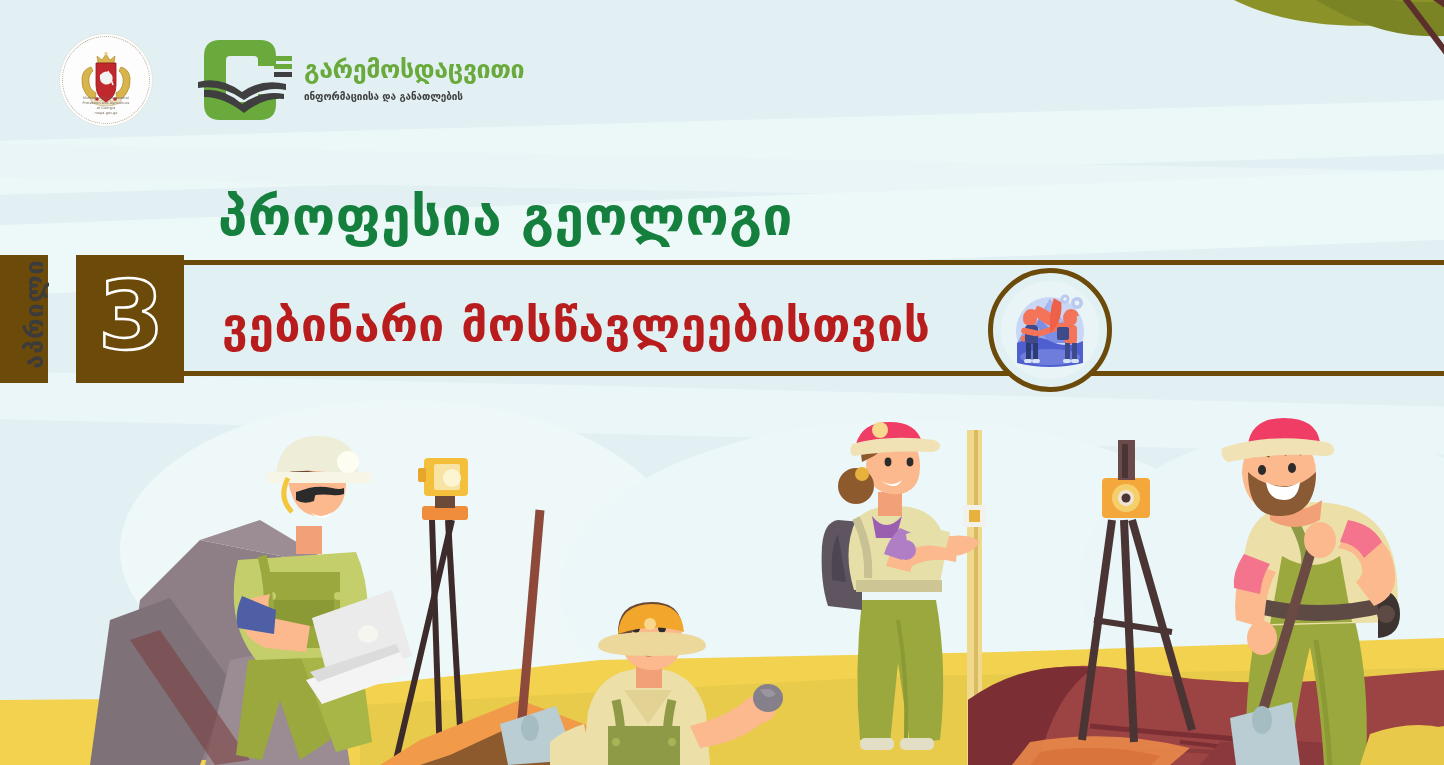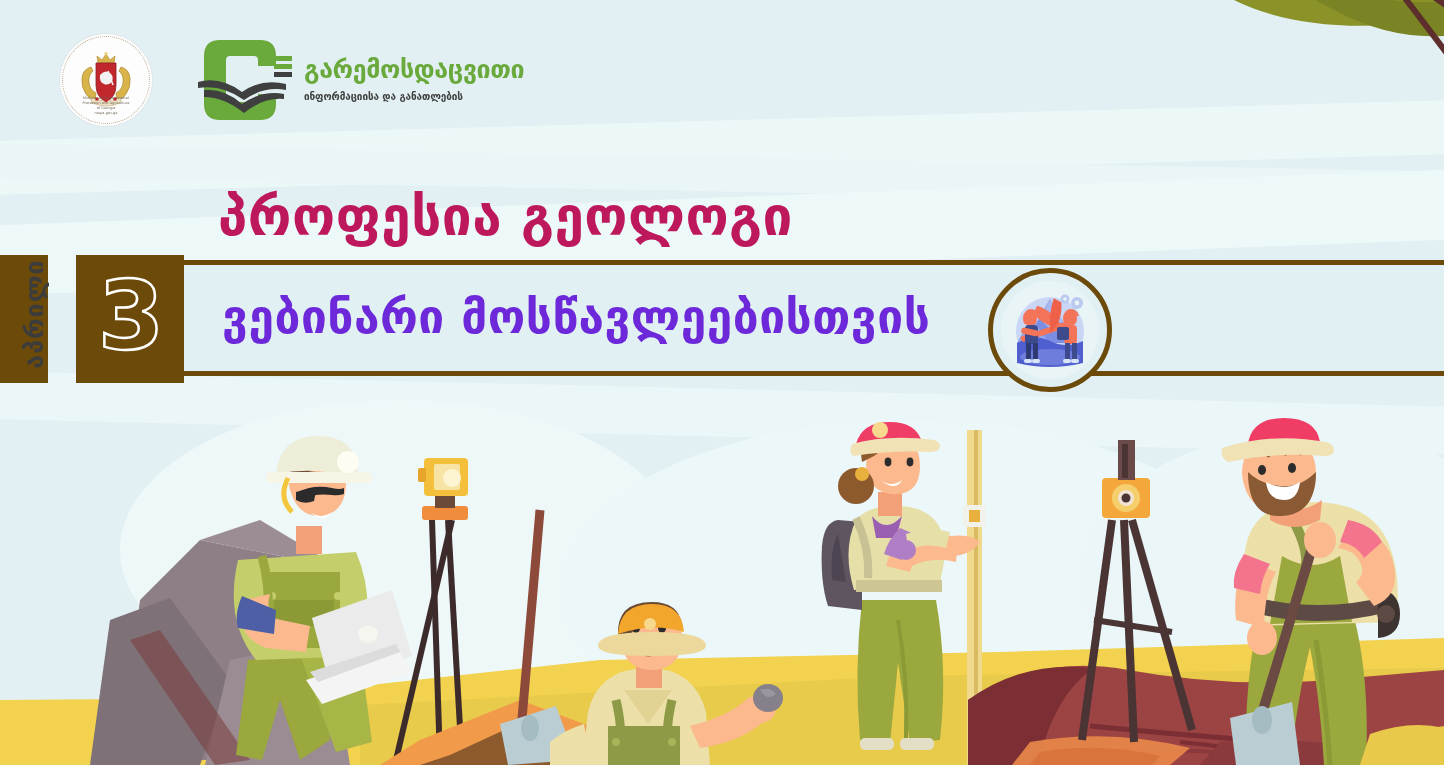--- a/index.html
+++ b/index.html
@@ -33,39 +33,39 @@
   .emblem .shield-wrap{position:relative;width:56px;height:56px;display:flex;align-items:center;justify-content:center;}
   .emblem .ctr-name{position:absolute;bottom:10px;left:0;right:0;text-align:center;font-size:3.4px;color:#6d6354;line-height:1.45;letter-spacing:.1px;}
   .gec{display:flex;align-items:center;gap:12px;}
   .gec .mark{width:96px;height:88px;position:relative;}
   .gec .txt{line-height:1;padding-top:2px;}
   .gec .t1{font-size:25px;font-weight:bold;color:#6aa93c;letter-spacing:-.4px;}
   .gec .t2{font-size:10px;font-weight:bold;color:#3f3f3f;margin-top:10px;letter-spacing:-.1px;}
   .gec .t3{font-size:21px;font-weight:bold;color:#6aa93c;margin-top:2px;letter-spacing:-.3px;}
 
   
-  .main-title{position:absolute;left:218px;top:186px;font-size:53px;font-weight:bold;color:#be185d;
+  .main-title{position:absolute;left:218px;top:186px;font-size:53px;font-weight:bold;color:#15803d;
               letter-spacing:.5px;white-space:nowrap;}
 
   .month-tab{position:absolute;left:0px;top:255px;width:48px;height:128px;background:#6b4a0a;}
   .month-txt{position:absolute;left:-4px;top:250px;width:140px;height:140px;
              display:flex;align-items:center;justify-content:center;
              transform:rotate(-90deg);font-size:25px;font-weight:bold;color:#3c3c3c;letter-spacing:1px;
              pointer-events:none;}
   .month-txt span{display:block;transform:translate(6px,-32px);}
 
   .daybox{position:absolute;left:76px;top:255px;width:108px;height:128px;background:#6b4a0a;
           display:flex;align-items:center;justify-content:center;z-index:3;}
   .daynum{font-size:95px;font-weight:bold;color:#6b4a0a;line-height:1;
           -webkit-text-stroke:2.5px #ffffff;text-stroke:2.5px #ffffff;letter-spacing:-2px;
           transform:translateY(-3px);}
 
   .subbar{position:absolute;left:168px;top:260px;width:1276px;height:116px;
           background:#e0f0f3;border:5px solid #6b4a0a;border-right:none;box-sizing:border-box;}
-  .subtitle{position:absolute;left:222px;top:290px;font-size:46px;font-weight:bold;color:#6d28d9;
+  .subtitle{position:absolute;left:222px;top:298px;font-size:46px;font-weight:bold;color:#b91c1c;
             letter-spacing:.5px;white-space:nowrap;z-index:4;}
 
   .badge{position:absolute;left:988px;top:268px;width:124px;height:124px;border-radius:50%;
          background:#e0f0f3;border:5px solid #6b4a0a;box-sizing:border-box;z-index:5;
          display:flex;align-items:center;justify-content:center;}
   .badge .inner{width:98px;height:98px;border-radius:50%;overflow:hidden;position:relative;background:#e8f3f6;}
 
   svg{display:block;overflow:visible;}
   .scene{position:absolute;left:0;top:0;width:1444px;height:765px;}
 </style>

